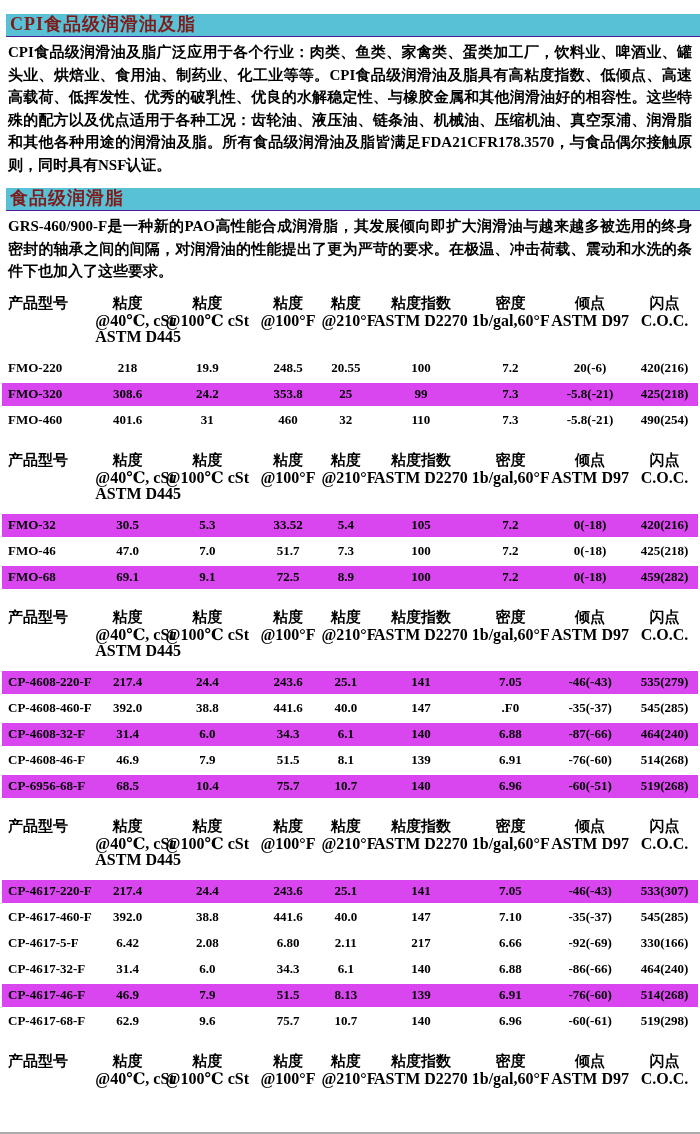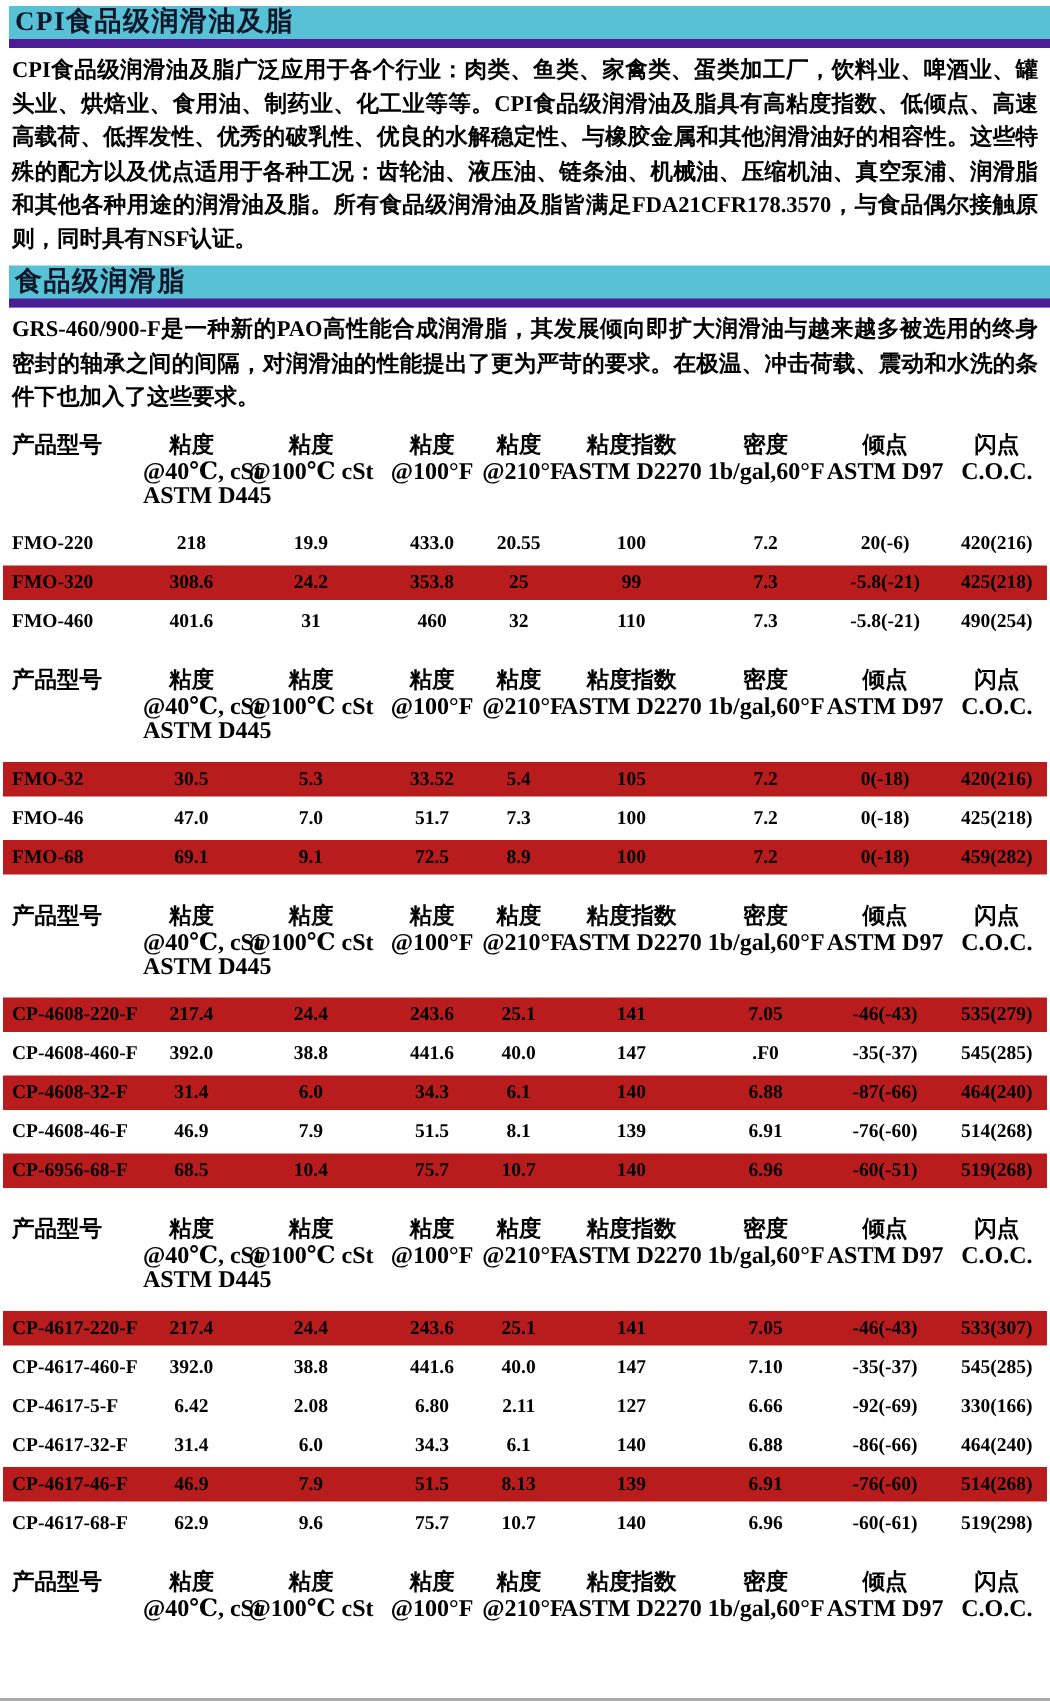--- a/index.html
+++ b/index.html
@@ -11,24 +11,24 @@
   }
   .page{
     width:700px;
     min-height:1134px;
     box-sizing:border-box;
     padding-top:2px;
     border-bottom:2px solid #aaa;
   }
   
   .section-bar{
-    margin:2px 0 4px 6px;
+    margin:12px 0 4px 6px;
     background:#58c1d6;
-    border-bottom:6px solid #4c1d95;
-    color:#0f172a;
+    border-bottom:1px solid #4c1d95;
+    color:#7f1d1d;
     font-size:18px;
     font-weight:bold;
     line-height:21px;
     padding:0 4px 1px 4px;
     letter-spacing:1px;
   }
   .para{
     margin:2px 8px 6px 8px;
     font-size:15px;
     font-weight:bold;
@@ -43,21 +43,21 @@
     grid-template-columns:13.4% 9.3% 13.6% 9.6% 7% 14.6% 11.1% 11.8% 9.6%;
     align-items:center;
     margin:0 2px 0 2px;
   }
   .thead{ margin-bottom:12px; align-items:start;}
   .hcell{ text-align:center; }
   .hcell .h1{ font-size:15px; font-weight:bold; line-height:20px;}
   .hcell .h2{ font-size:16px; font-weight:bold; line-height:16px; white-space:nowrap;}
   .hcell.product{ text-align:left; padding-left:6px;}
   .trow{ height:23px; margin-bottom:3px; }
-  .trow.hl{ background:#b91c1c; }
+  .trow.hl{ background:#d946ef; }
   .cell{
     font-size:13px;
     font-weight:bold;
     text-align:center;
     white-space:nowrap;
   }
   .cell.product{ text-align:left; padding-left:6px; }
 </style>
 </head>
 <body>
@@ -112,21 +112,21 @@
         </div>
         <div class="hcell">
           <div class="h1">闪点</div>
           <div class="h2">C.O.C.</div>
         </div>
       </div>
       <div class="trow">
         <div class="cell product">FMO-220</div>
         <div class="cell">218</div>
         <div class="cell">19.9</div>
-        <div class="cell">433.0</div>
+        <div class="cell">248.5</div>
         <div class="cell">20.55</div>
         <div class="cell">100</div>
         <div class="cell">7.2</div>
         <div class="cell">20(-6)</div>
         <div class="cell">420(216)</div>
       </div>
       <div class="trow hl">
         <div class="cell product">FMO-320</div>
         <div class="cell">308.6</div>
         <div class="cell">24.2</div>
@@ -381,21 +381,21 @@
         <div class="cell">7.10</div>
         <div class="cell">-35(-37)</div>
         <div class="cell">545(285)</div>
       </div>
       <div class="trow">
         <div class="cell product">CP-4617-5-F</div>
         <div class="cell">6.42</div>
         <div class="cell">2.08</div>
         <div class="cell">6.80</div>
         <div class="cell">2.11</div>
-        <div class="cell">127</div>
+        <div class="cell">217</div>
         <div class="cell">6.66</div>
         <div class="cell">-92(-69)</div>
         <div class="cell">330(166)</div>
       </div>
       <div class="trow">
         <div class="cell product">CP-4617-32-F</div>
         <div class="cell">31.4</div>
         <div class="cell">6.0</div>
         <div class="cell">34.3</div>
         <div class="cell">6.1</div>

